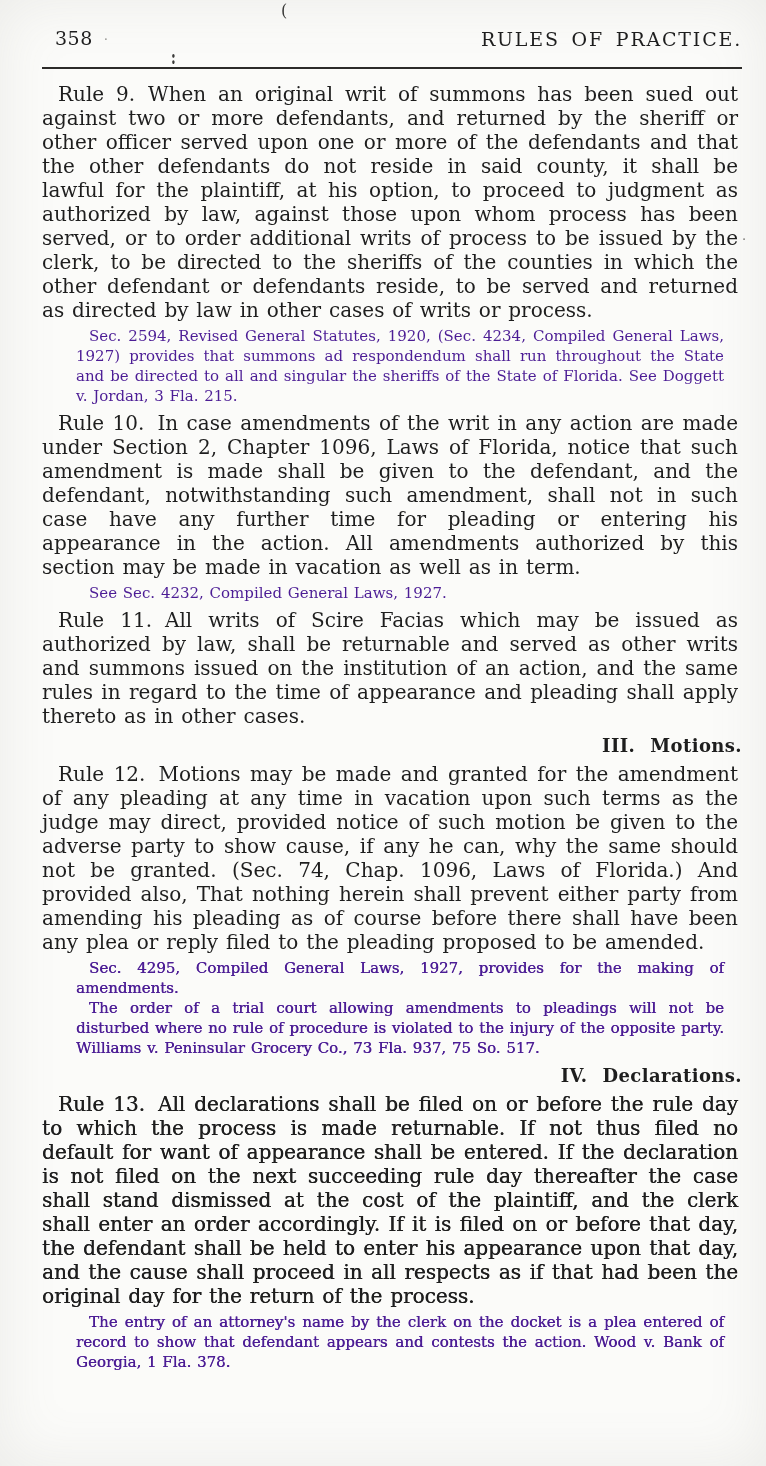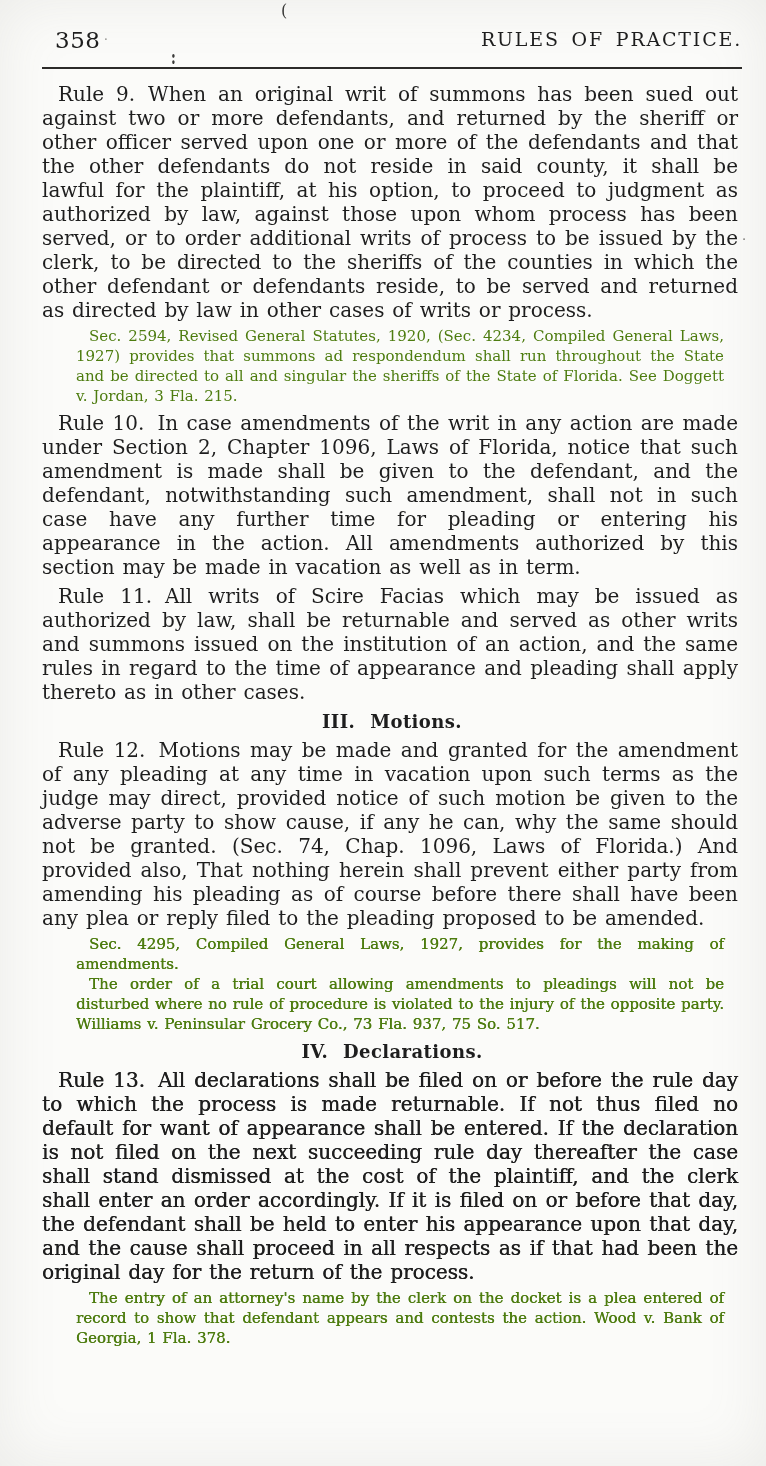--- a/index.html
+++ b/index.html
@@ -27,21 +27,21 @@
   
   .running-head {
     position: relative;
     padding-top: 28px;
     height: 28px;
   }
   .page-number {
     position: absolute;
     left: 13px;   
     top: 27px;
-    font-size: 23px;
+    font-size: 19px;
     letter-spacing: 0.5px;
   }
   .head-title {
     text-align: right;
     font-size: 19px;
     letter-spacing: 1.8px;
     word-spacing: 4px;
   }
   .head-rule {
     border: none;
@@ -62,24 +62,24 @@
   .note-block {
     margin: 2px 18px 5px 34px;  
   }
   .note-para {
     font-size: 15px;
     line-height: 20px;
     text-align: justify;
     text-indent: 13px;
     word-spacing: 1px;
     margin: 0;
-    color: #4d7c0f;
+    color: #4c1d95;
   }
   .section-heading {
-    text-align: center;
+    text-align: right;
     font-size: 18px;
     font-weight: bold;
     margin: 7px 0 6px 0;
     letter-spacing: 0.4px;
   }
   .section-heading .numeral { margin-right: 15px; }
   .heavy { text-shadow: 0.35px 0 0 currentColor; }
   
   .artifact {
     position: absolute;
@@ -118,20 +118,21 @@
 
     <p class="rule-para"><span class="rule-label">Rule 9.</span><span>When an original writ of summons has been sued out against two or more defendants, and returned by the sheriff or other officer served upon one or more of the defendants and that the other defendants do not reside in said county, it shall be lawful for the plaintiff, at his option, to proceed to judgment as authorized by law, against those upon whom process has been served, or to order additional writs of process to be issued by the clerk, to be directed to the sheriffs of the counties in which the other defendant or defendants reside, to be served and returned as directed by law in other cases of writs or process.</span></p>
 
     <div class="note-block">
       <p class="note-para">Sec. 2594, Revised General Statutes, 1920, (Sec. 4234, Compiled General Laws, 1927) provides that summons ad respondendum shall run throughout the State and be directed to all and singular the sheriffs of the State of Florida. See Doggett v. Jordan, 3 Fla. 215.</p>
     </div>
 
     <p class="rule-para"><span class="rule-label">Rule 10.</span><span>In case amendments of the writ in any action are made under Section 2, Chapter 1096, Laws of Florida, notice that such amendment is made shall be given to the defendant, and the defendant, notwithstanding such amendment, shall not in such case have any further time for pleading or entering his appearance in the action. All amendments authorized by this section may be made in vacation as well as in term.</span></p>
 
     <div class="note-block">
+      <p class="note-para">See Sec. 4232, Compiled General Laws, 1927.</p>
     </div>
 
     <p class="rule-para"><span class="rule-label">Rule 11.</span><span>All writs of Scire Facias which may be issued as authorized by law, shall be returnable and served as other writs and summons issued on the institution of an action, and the same rules in regard to the time of appearance and pleading shall apply thereto as in other cases.</span></p>
 
 
     <div class="section-heading"><span class="numeral">III.</span><span>Motions.</span></div>
 
     <p class="rule-para"><span class="rule-label">Rule 12.</span><span>Motions may be made and granted for the amendment of any pleading at any time in vacation upon such terms as the judge may direct, provided notice of such motion be given to the adverse party to show cause, if any he can, why the same should not be granted. (Sec. 74, Chap. 1096, Laws of Florida.) And provided also, That nothing herein shall prevent either party from amending his pleading as of course before there shall have been any plea or reply filed to the pleading proposed to be amended.</span></p>
 
     <div class="note-block heavy">

